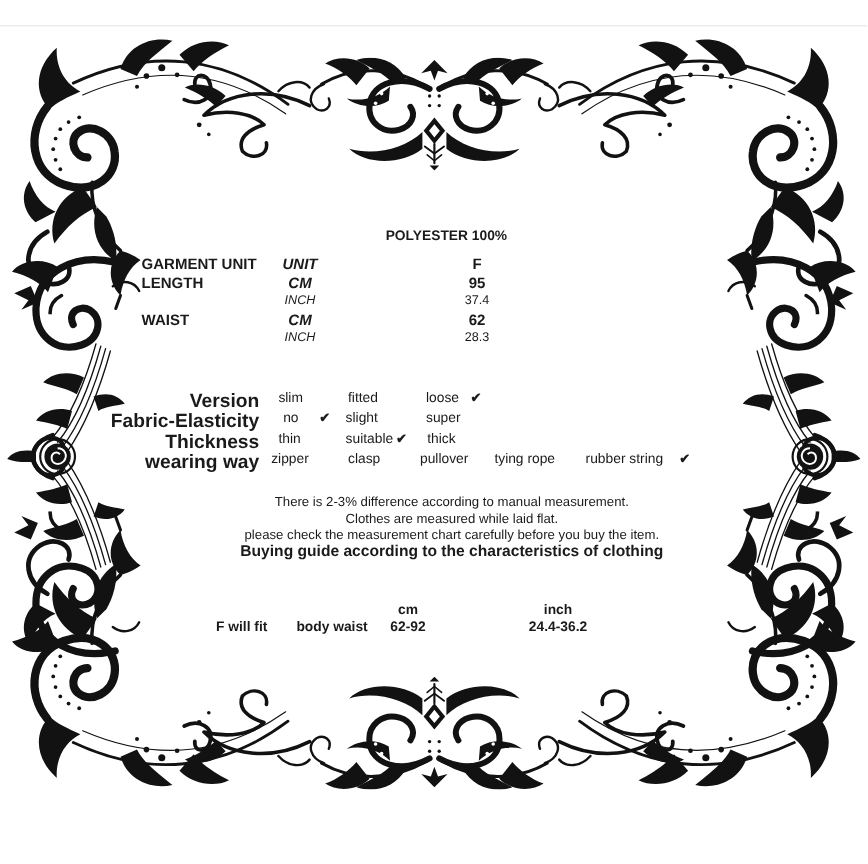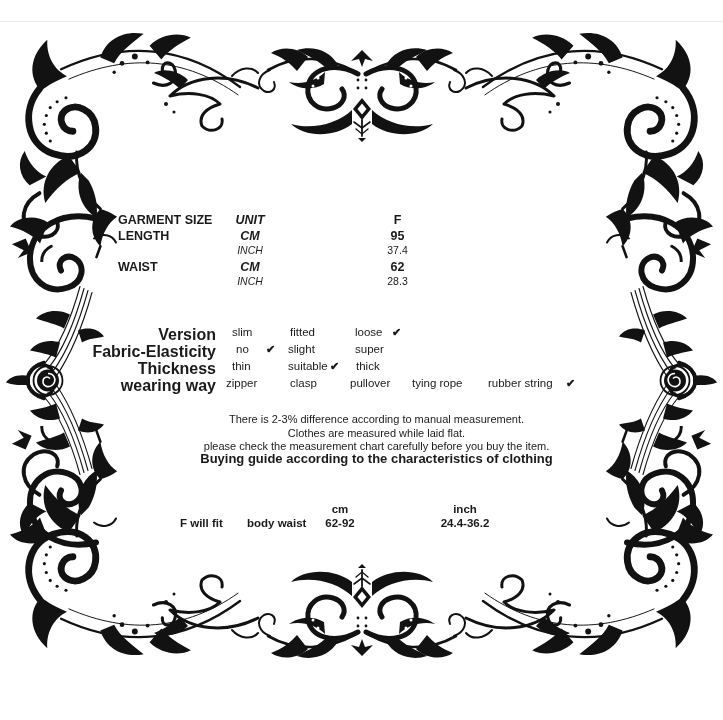--- a/index.html
+++ b/index.html
@@ -174,22 +174,23 @@
   <svg class="orn o-hb fy" viewBox="0 0 420 94">
       <use href="#sym-hedge" width="100%" height="100%"></use>
     </svg>
   <svg class="orn o-sl" viewBox="0 0 120 340">
       <use href="#sym-side" width="100%" height="100%"></use>
     </svg>
   <svg class="orn o-sr fx" viewBox="0 0 120 340">
       <use href="#sym-side" width="100%" height="100%"></use>
     </svg>
 
-
-  <div class="t st-label b ry0">GARMENT SIZE</div>
+  <div class="t ctr2 subtitle b">POLYESTER 100%</div>
+
+  <div class="t st-label b ry0">GARMENT UNIT</div>
   <div class="t st-unit b ry0">UNIT</div>
   <div class="t st-val b ry0">F</div>
 
   <div class="t st-label b ry1">LENGTH</div>
   <div class="t st-unit b ry1">CM</div>
   <div class="t st-val b ry1">95</div>
 
   <div class="t st-unit sm ry2">INCH</div>
   <div class="t st-val sm ry2">37.4</div>
 

